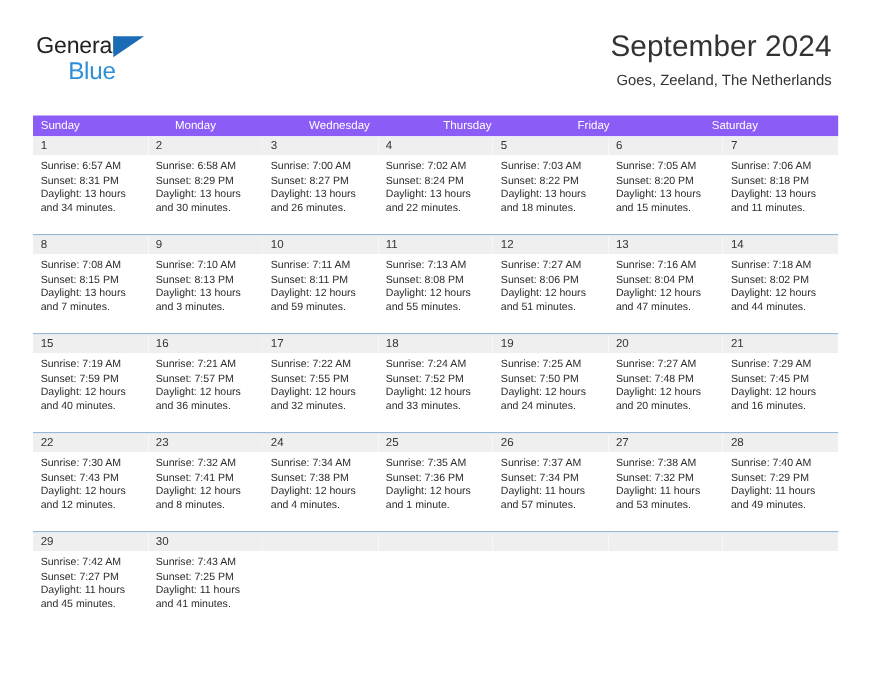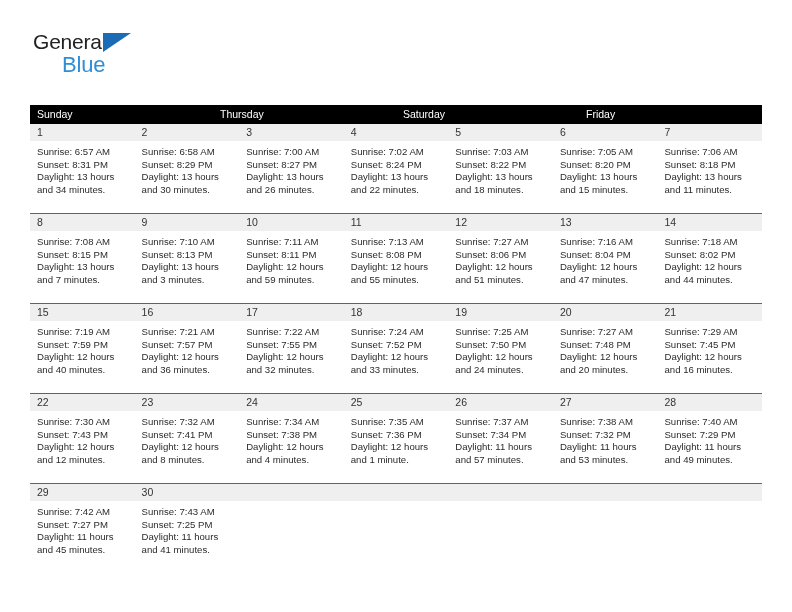--- a/index.html
+++ b/index.html
@@ -87,21 +87,21 @@
   
   .calendar {
     position: absolute;
     left: 30px;
     top: 105px;
     width: 732px;
   }
   .weekday-row {
     display: flex;
     width: 100%;
-    background: #000000;
+    background: #8b5cf6;
     height: 19px;
   }
   .weekday {
     flex: 1 1 0;
     box-sizing: border-box;
     padding-left: 7px;
     font-size: 10.5px;
     color: #ffffff;
     line-height: 19px;
     white-space: nowrap;
@@ -152,30 +152,36 @@
 <div class="page">
 
   <div class="header">
 
     <div class="brand">
       <span class="brand-row1">General</span>
       <span class="brand-tri"></span>
       <span class="brand-row2">Blue</span>
     </div>
 
+    <div class="title-block">
+      <div class="cal-title">September 2024</div>
+      <div class="cal-subtitle">Goes, Zeeland, The Netherlands</div>
+    </div>
 
   </div>
 
   <div class="calendar">
 
     <div class="weekday-row">
       <div class="weekday">Sunday</div>
+      <div class="weekday">Monday</div>
+      <div class="weekday">Wednesday</div>
       <div class="weekday">Thursday</div>
+      <div class="weekday">Friday</div>
       <div class="weekday">Saturday</div>
-      <div class="weekday">Friday</div>
     </div>
 
     <div id="weeks-container">
         <div class="week-row">
           <div class="day-cell">
             <div class="day-num-band">1</div>
             <div class="day-body">
               <div>Sunrise: 6:57 AM</div>
               <div>Sunset: 8:31 PM</div>
               <div>Daylight: 13 hours</div>

